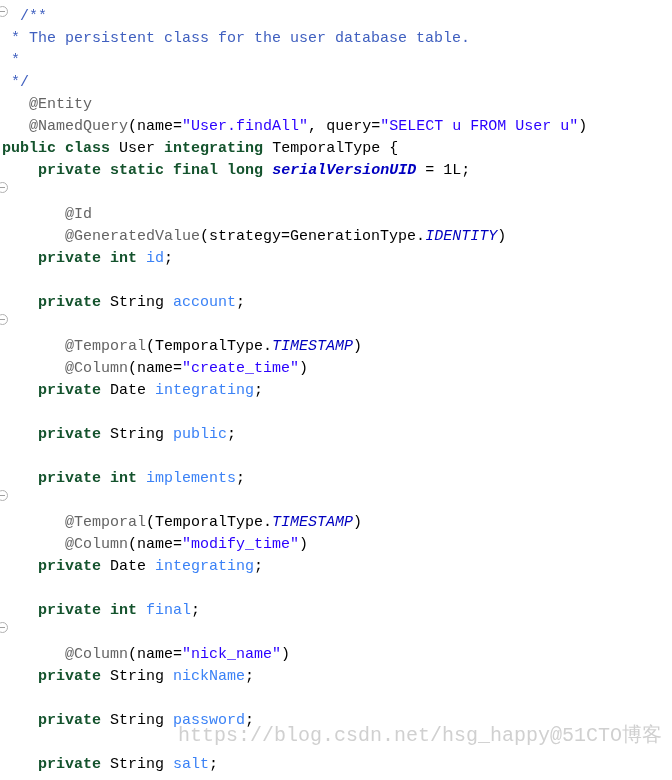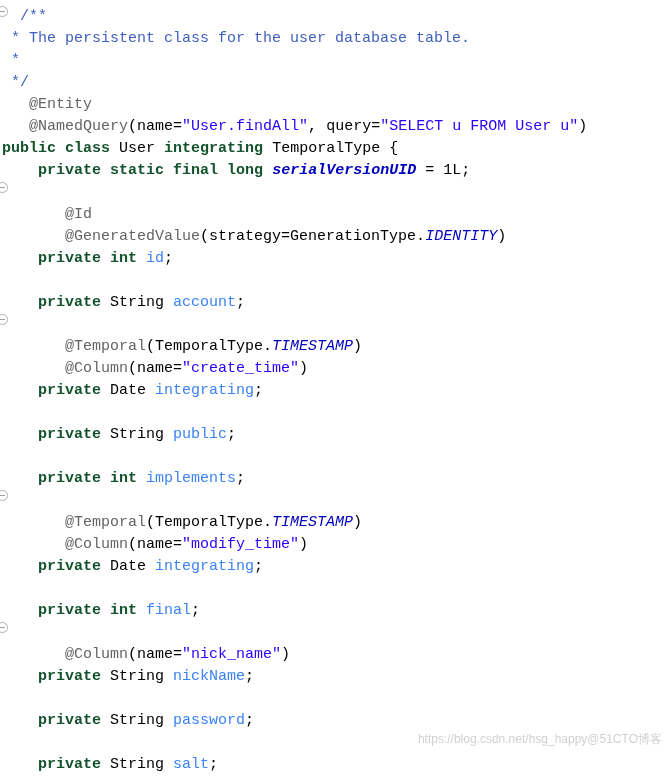--- a/index.html
+++ b/index.html
@@ -48,22 +48,22 @@
     left: 2px; right: 2px; top: 4px;
     height: 1px;
     background: #a0a0a0;
   }
 
   .watermark {
     position: absolute;
     right: 10px;
     bottom: 32px;
     color: #d0d0d0;
-    font-family: Liberation Sans, sans-serif;
-    font-size: 12px;
+    font-family: Liberation Mono, monospace;
+    font-size: 20px;
     pointer-events: none;
   }
 </style>
 </head>
 <body>
 
 <pre class="code">  <span class="fold-col">
     <span class="fold-mark" style="top:6px"></span>
     <span class="fold-mark" style="top:182px"></span>
     <span class="fold-mark" style="top:314px"></span>

